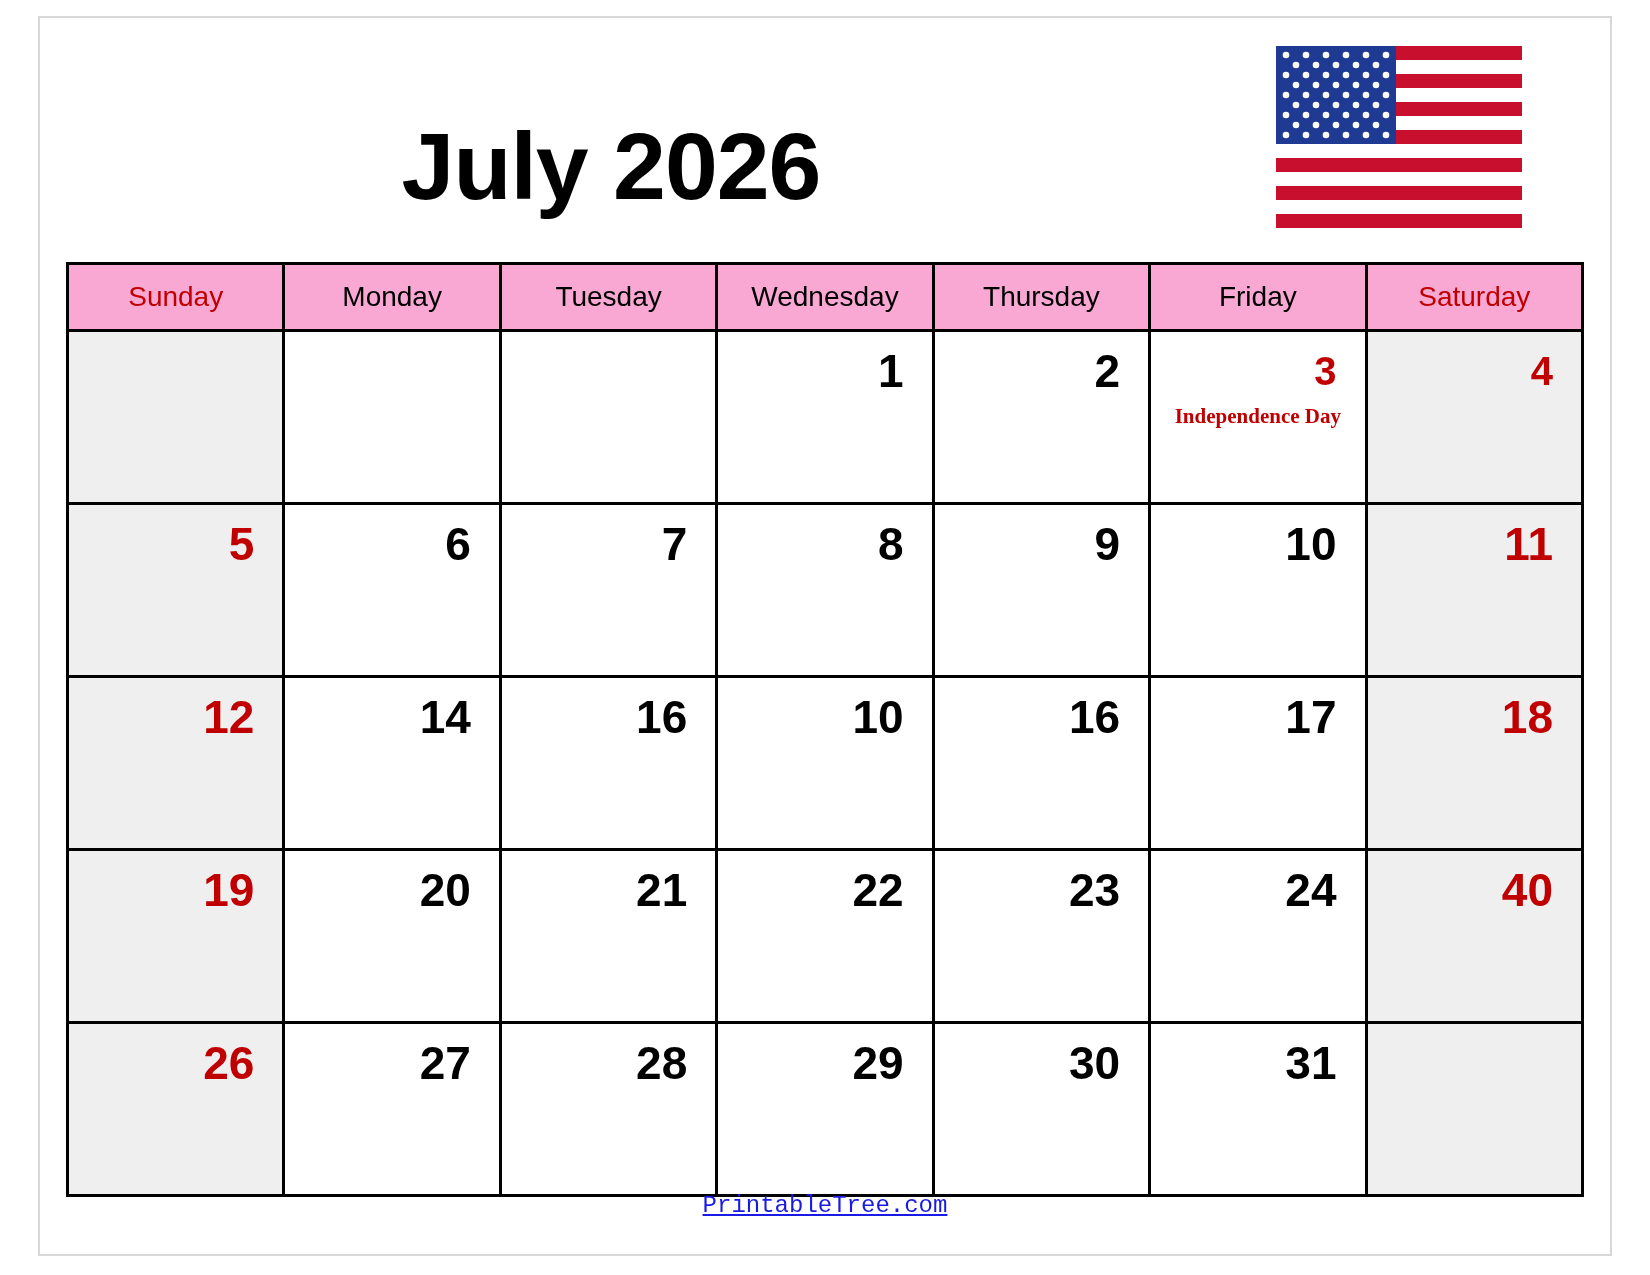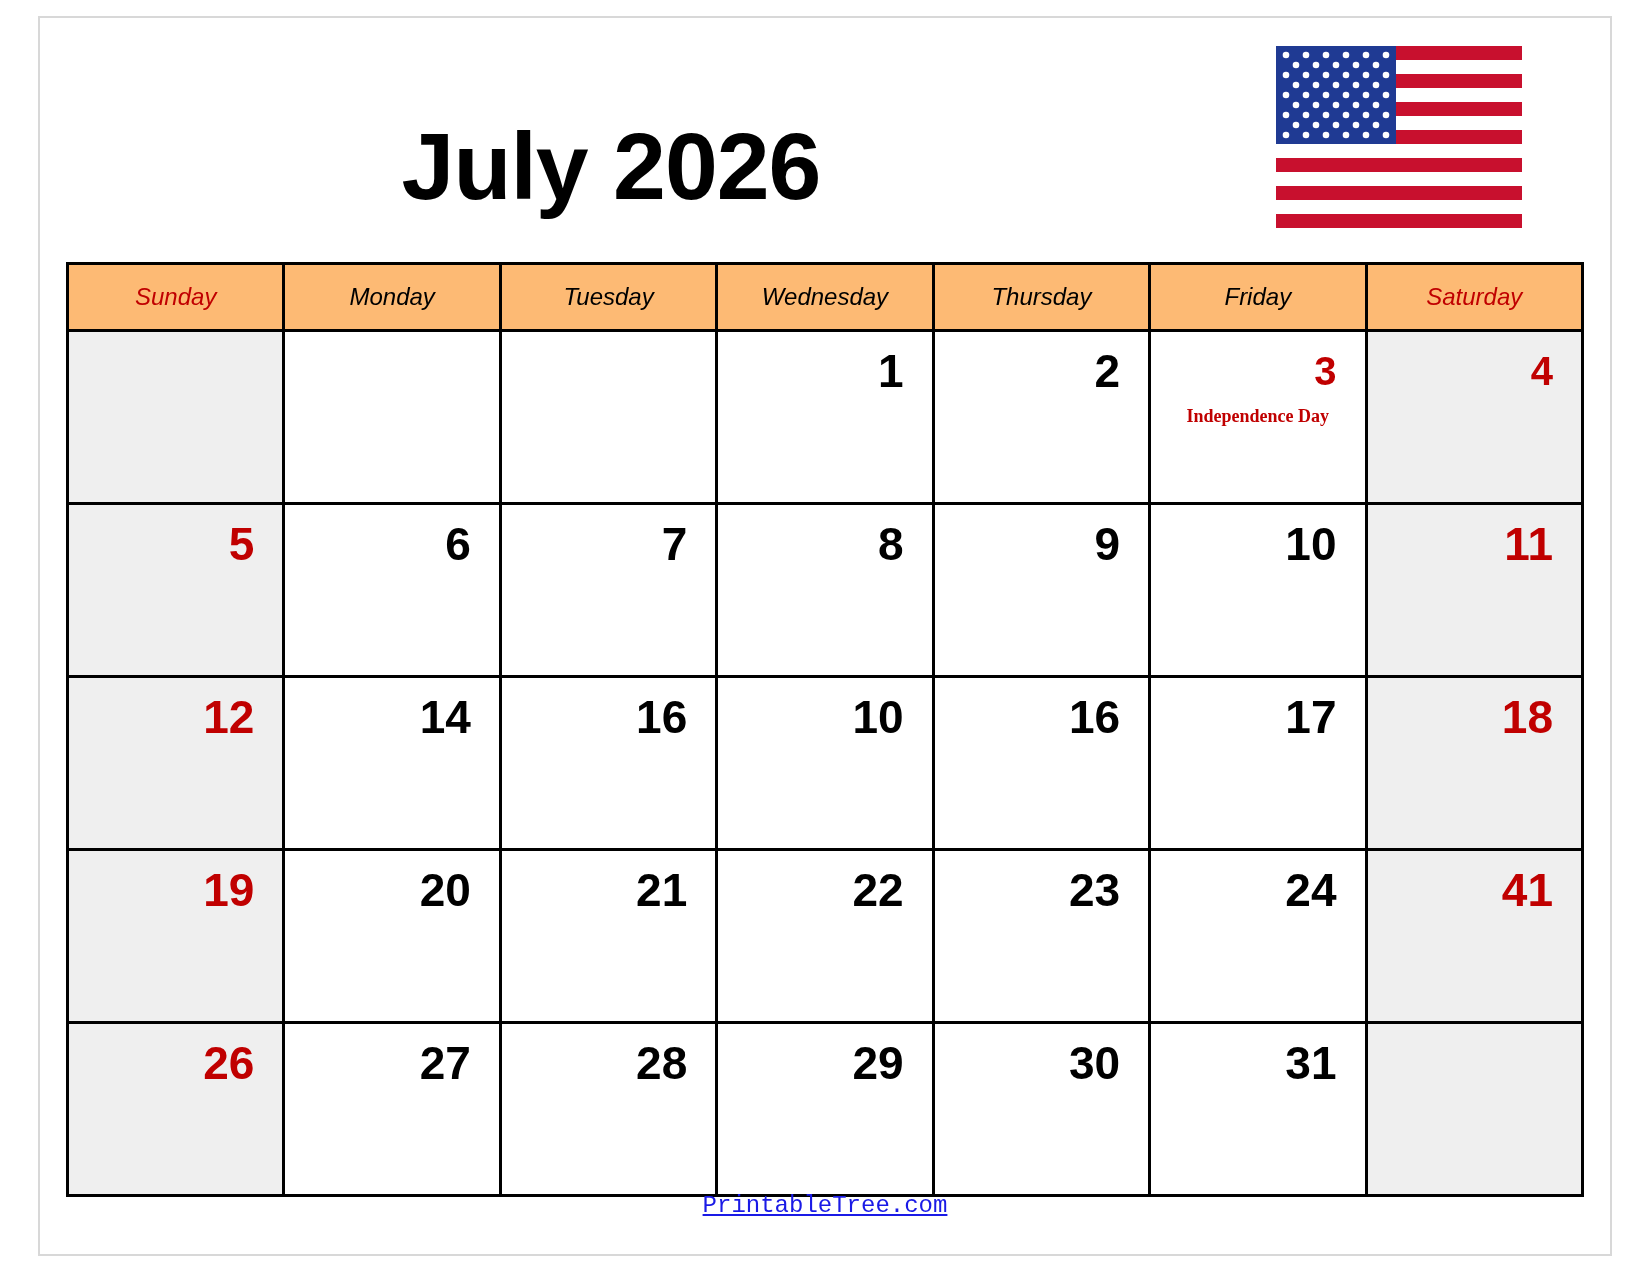--- a/index.html
+++ b/index.html
@@ -68,27 +68,26 @@
     border-collapse: collapse;
     table-layout: fixed;
   }
   table.cal th, table.cal td {
     border: 3px solid #000000;
     padding: 0;
     margin: 0;
   }
   table.cal th {
     height: 64px;
-    background: #fdba74;
+    background: #f9a8d4;
     font-weight: normal;
-    font-size: 24px;
+    font-size: 28px;
     color: #000000;
     text-align: center;
     vertical-align: middle;
-    font-style: italic;
   }
   table.cal th.weekend { color: #c00000; }
   table.cal td {
     height: 170px;
     vertical-align: top;
     background: #ffffff;
   }
   table.cal td.weekend-col { background: #efefef; }
   .daynum {
     display: block;
@@ -99,21 +98,21 @@
     line-height: 50px;
     color: #000000;
   }
   .daynum.red { color: #c00000; }
   .daynum.small { font-size: 40px; }
   .event {
     display: block;
     text-align: center;
     font-family: "Liberation Serif", serif;
     font-weight: bold;
-    font-size: 18px;
+    font-size: 21px;
     line-height: 24px;
     color: #c00000;
     padding: 8px 6px 0 6px;
   }
   .footer {
     position: absolute;
     left: 0;
     top: 1192px;
     width: 1650px;
     text-align: center;
@@ -331,21 +330,21 @@
         </td>
         <td>
           <span class="daynum">23</span>
           <span class="event"></span>
         </td>
         <td>
           <span class="daynum">24</span>
           <span class="event"></span>
         </td>
         <td class="weekend-col">
-          <span class="daynum red">41</span>
+          <span class="daynum red">40</span>
           <span class="event"></span>
         </td>
       </tr>
 
       <tr>
         <td class="weekend-col">
           <span class="daynum red">26</span>
           <span class="event"></span>
         </td>
         <td>

